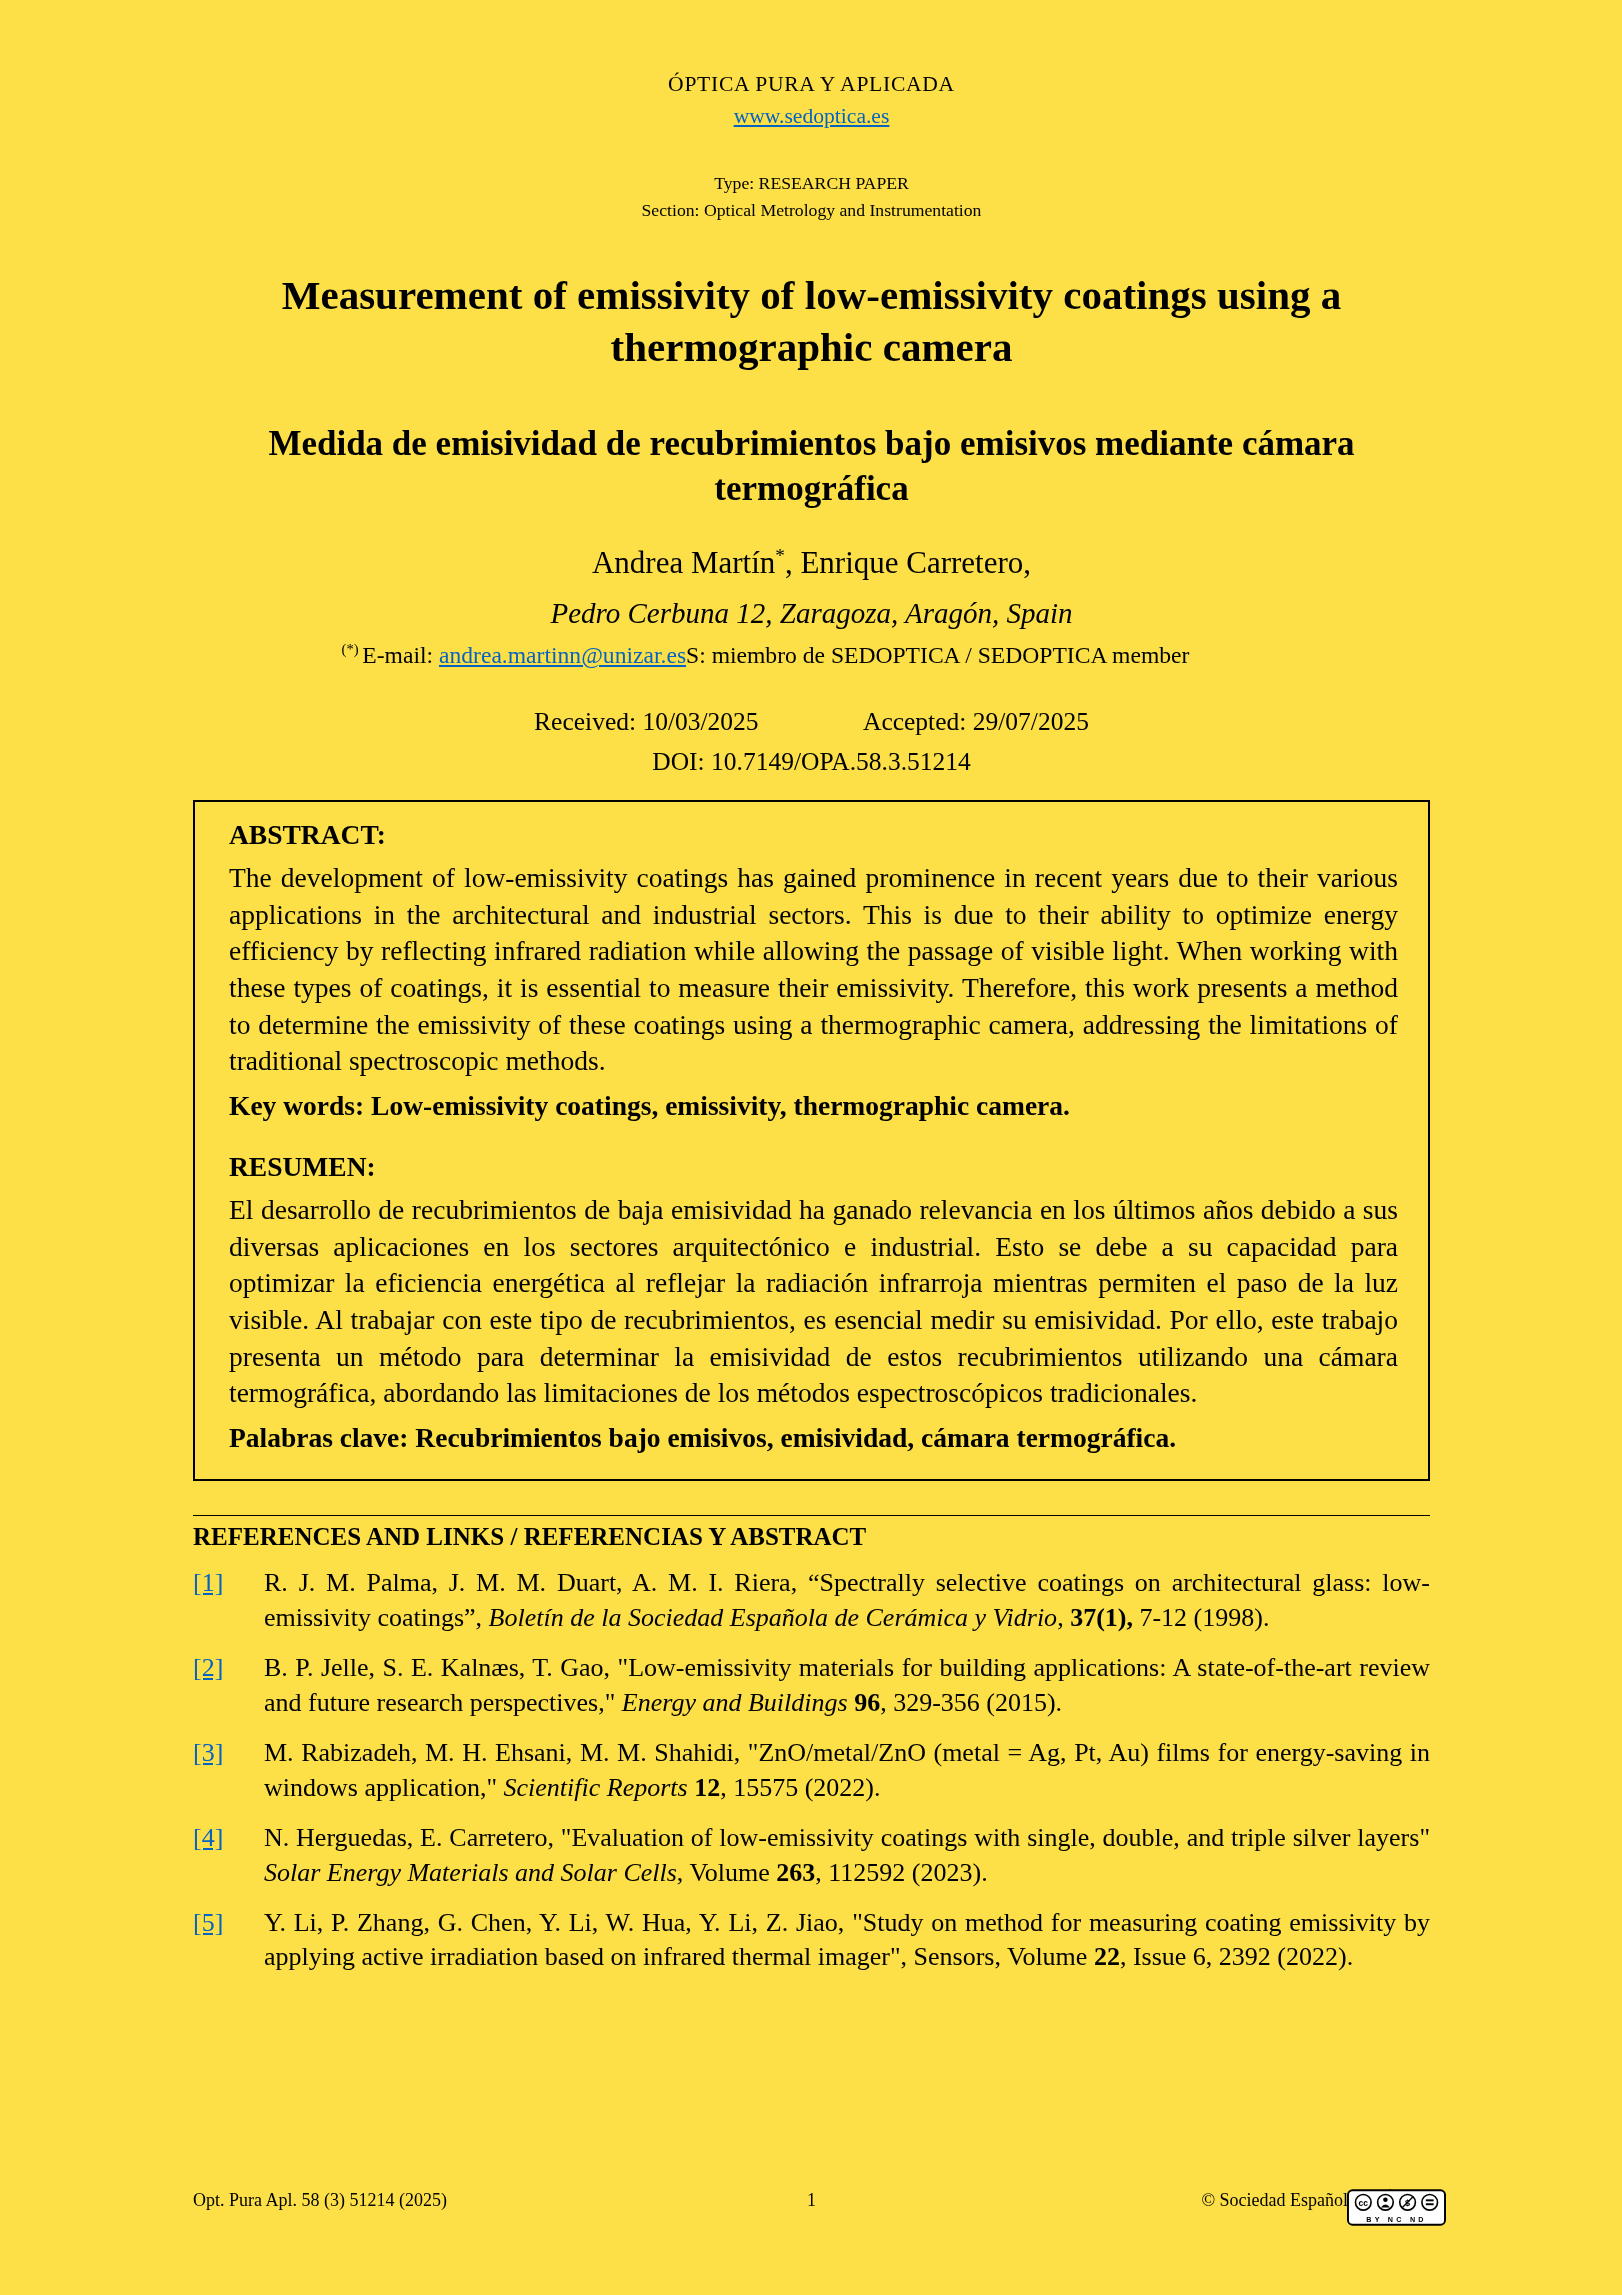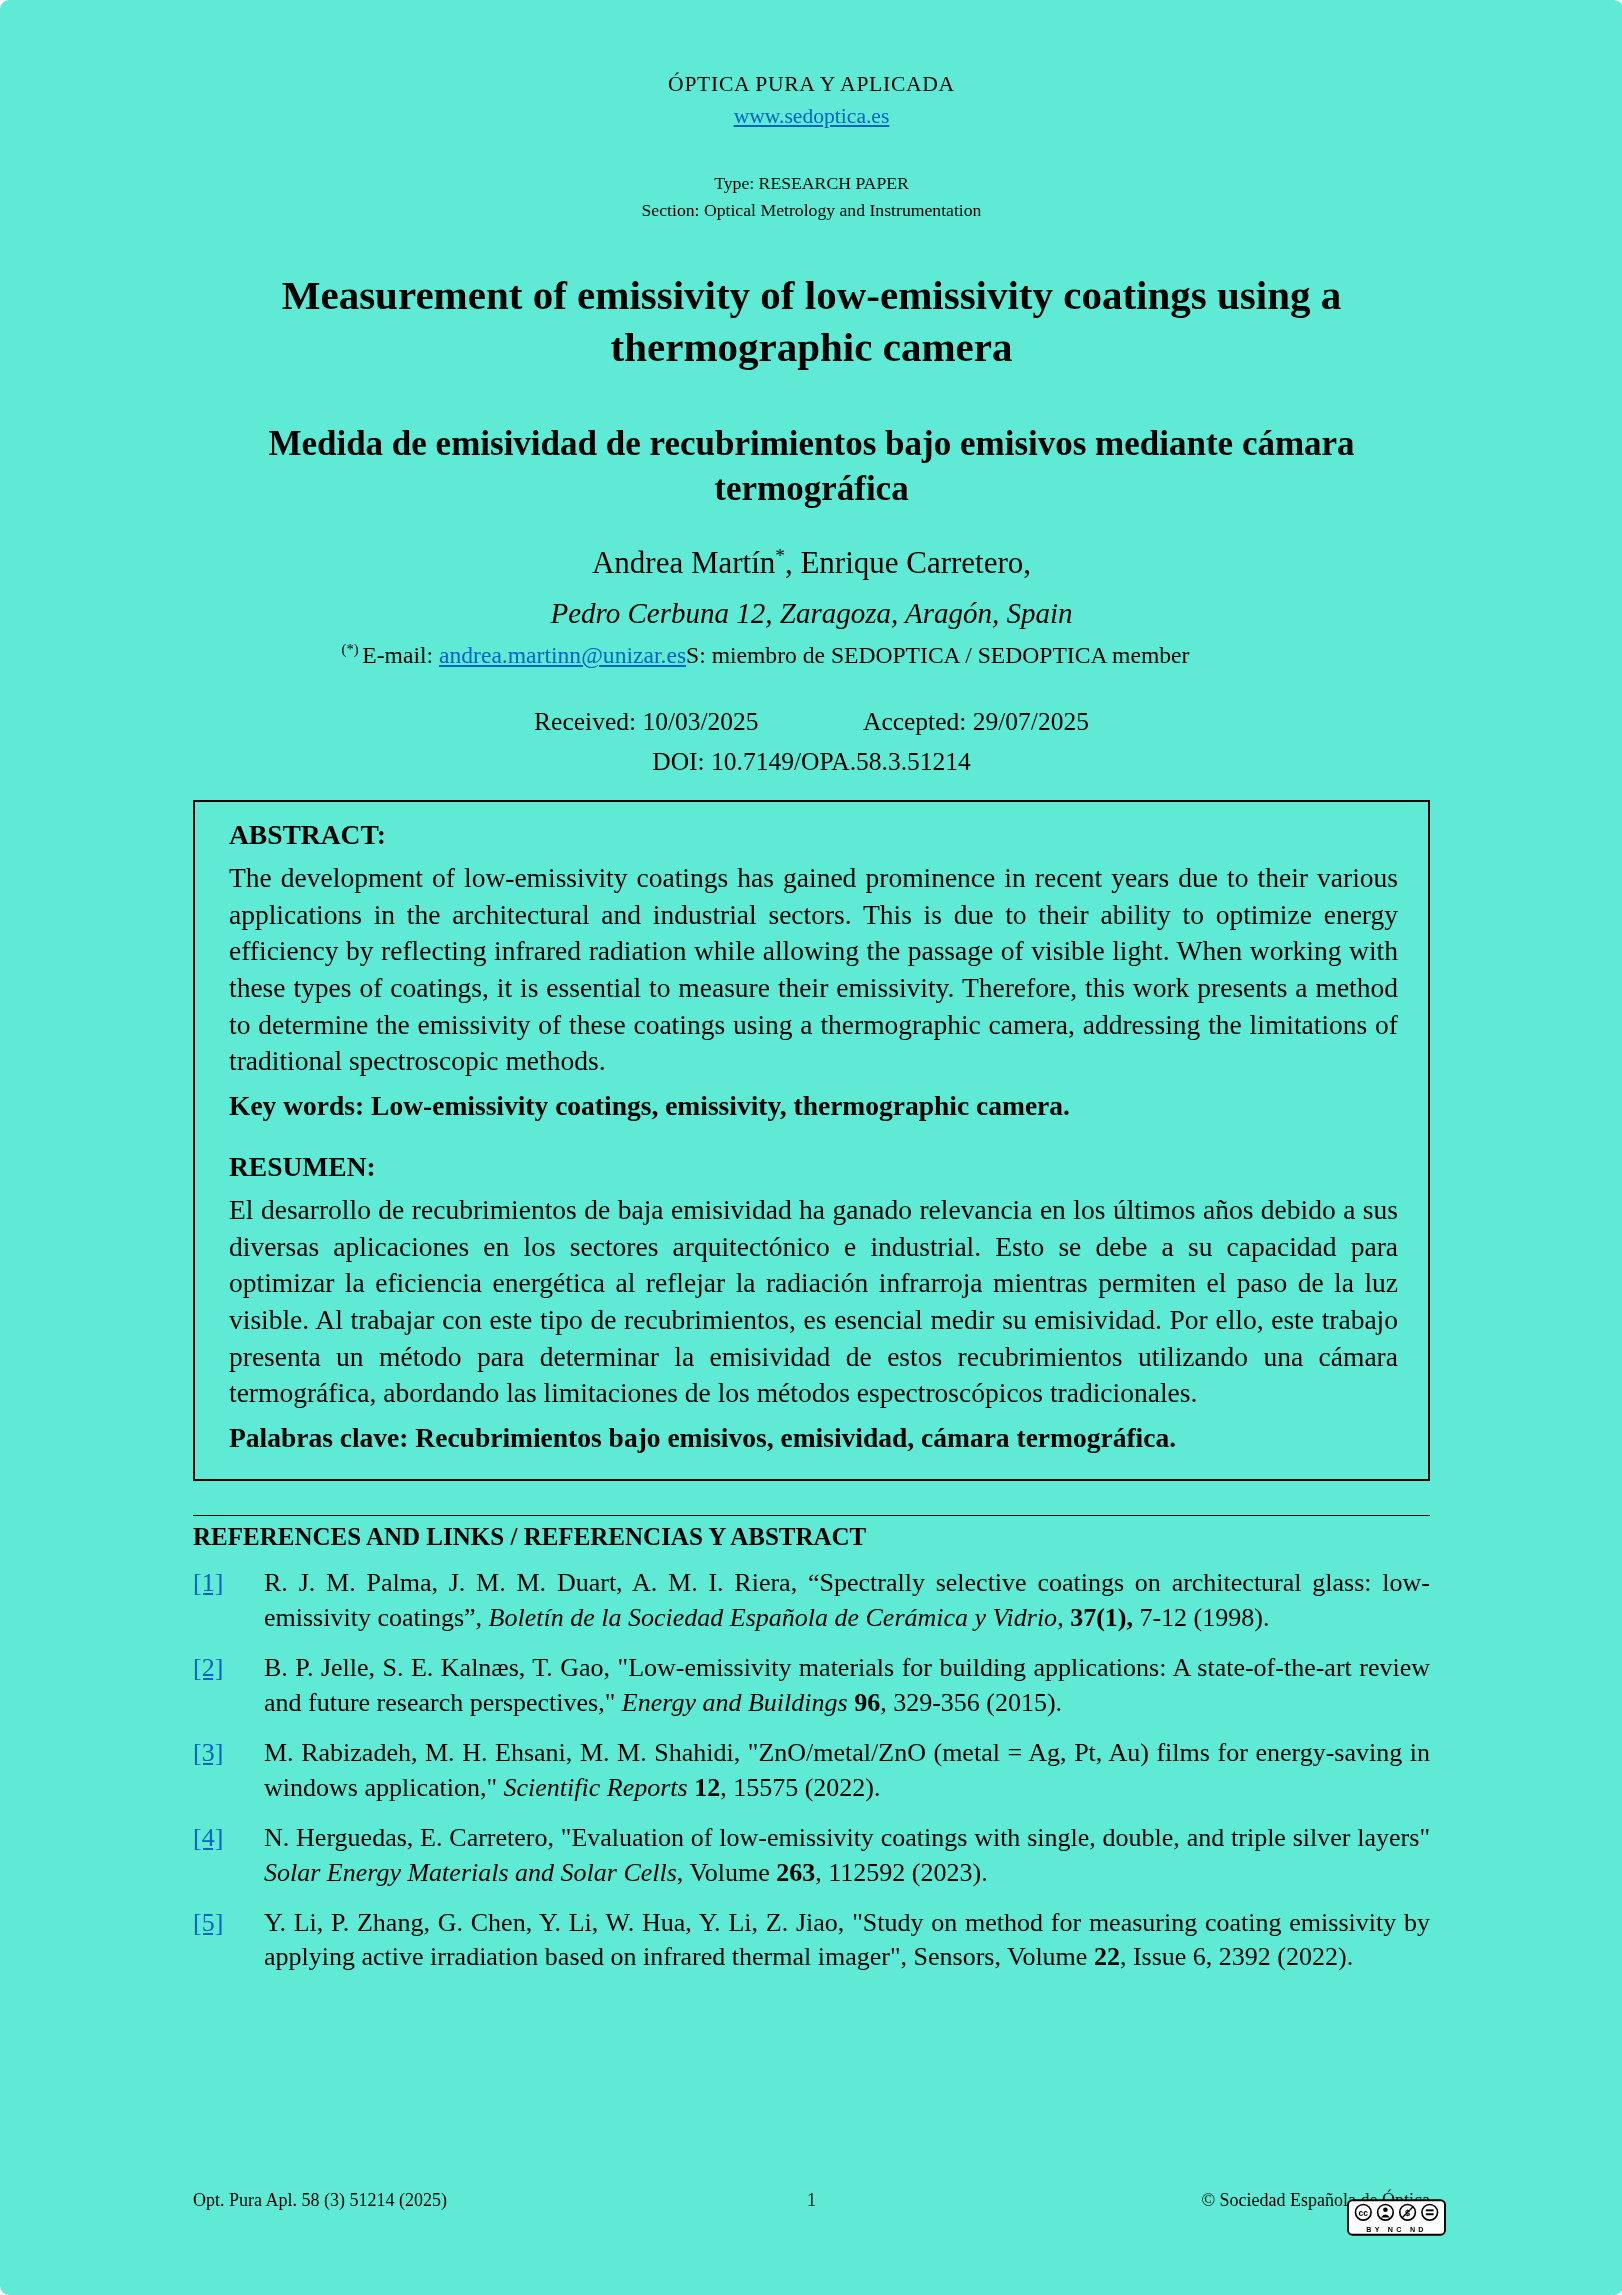--- a/index.html
+++ b/index.html
@@ -1,26 +1,25 @@
 <!DOCTYPE html>
 <html style="font-size:10.5px"><head>
 <meta charset="utf-8">
 <style>
   html, body { margin: 0; padding: 0; background: #ffffff; }
   .page {
     width: 1623px;
     height: 2295px;
     box-sizing: border-box;
     position: relative;
-    background: #5eead4;
+    background: #fde047;
     color: #000000;
     font-family: "Liberation Serif", "DejaVu Serif", serif;
     padding: 72px 193px 0 193px;
     overflow: hidden;
-    border-radius: 9px;
   }
   .link { color: #0563c1; text-decoration: underline; cursor: pointer; }
   .sup { vertical-align: super; font-size: 0.62em; }
   .italic { font-style: italic; }
   .bold { font-weight: 700; }
 
   .header { text-align: center; }
   .journal-name { font-size: 21.6px; letter-spacing: 0.7px; }
   .journal-url { font-size: 21.6px; margin-top: 6.5px; }
   .type-block { margin-top: 41px; font-size: 17.7px; line-height: 1.55; }
@@ -51,21 +50,21 @@
   .ref-label { position: absolute; left: 0; top: 0; }
 
   .footer {
     position: absolute; left: 193px; right: 193px; bottom: 84px;
     display: flex; align-items: flex-end; font-size: 18px;
   }
   .f-left { flex: 1; text-align: left; }
   .f-center { flex: 0 0 auto; }
   .f-right { flex: 1; text-align: right; }
 
-  .cc-badge { position: absolute; right: 193px; bottom: 59px; width: 83px; height: 37px; }
+  .cc-badge { position: absolute; right: 193px; bottom: 69px; width: 83px; height: 37px; }
   .cc-badge svg { display: block; }
   .cc-badge text { font-family: "Liberation Sans", "DejaVu Sans", sans-serif; }
 </style>
 </head>
 <body>
 
 <div class="page">
 
   <header class="header">
     <div class="journal-name">ÓPTICA PURA Y APLICADA</div>

